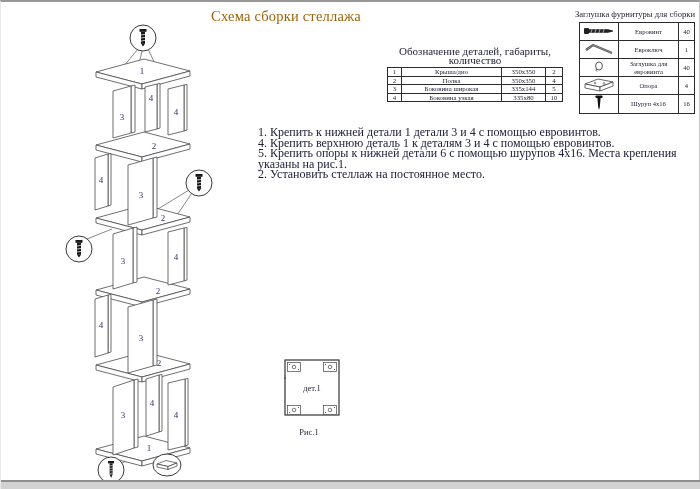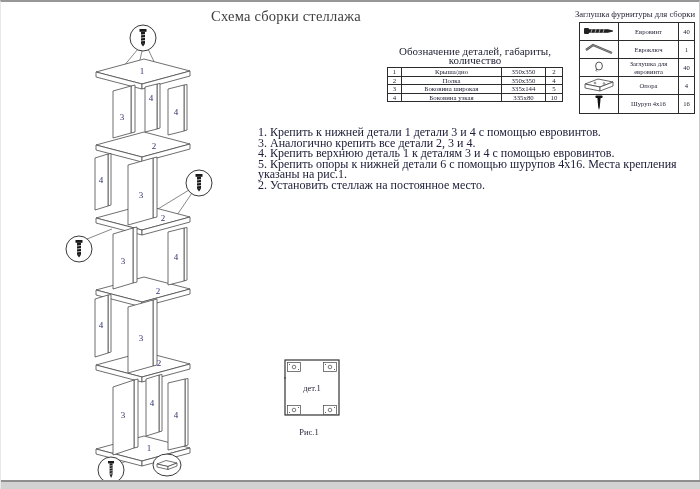--- a/index.html
+++ b/index.html
@@ -1,21 +1,21 @@
 <!DOCTYPE html>
 <html><head>
 <meta charset="utf-8">
 <style>
   html,body{margin:0;padding:0;}
   body{width:700px;height:489px;background:#fff;font-family:"Liberation Serif",serif;position:relative;overflow:hidden;}
   .page{position:absolute;left:0;top:0;width:700px;height:489px;background:#fff;
         border-top:2px solid #979797;border-left:1px solid #e8e8e8;border-right:1px solid #c9c9c9;box-sizing:border-box;}
   .page-bottom{position:absolute;left:0;bottom:0;width:700px;height:7px;background:#d2d2d2;border-top:2px solid #8e8e8e;}
   .doc-title{position:absolute;left:190px;top:6px;width:190px;text-align:center;
-             font-size:14.5px;color:#404040;letter-spacing:.2px;}
+             font-size:14.5px;color:#a16207;letter-spacing:.2px;}
   
   .parts{position:absolute;left:383px;top:7px;width:182px;color:#1f1f33;}
   .parts .tbl-title{font-size:11px;text-align:center;line-height:9px;margin-top:38px;}
   table{border-collapse:collapse;}
   .parts table{margin:2px auto 0 auto;}
   .parts td{border:1px solid #2b2b2b;font-size:6.8px;line-height:7.6px;padding:0 1px;text-align:center;color:#1f1f33;}
   .parts .c-num{width:11px;}
   .parts .c-name{width:97px;}
   .parts .c-size{width:41px;}
   .parts .c-qty{width:14px;}
@@ -332,20 +332,19 @@
           </td>
           <td class="c-name">Шуруп 4x16</td>
           <td class="c-qty">16</td>
         </tr>
       </tbody>
     </table>
   </div>
 
   <div class="instructions">
     <div>1. Крепить к нижней детали 1 детали 3 и 4 с помощью евровинтов.</div>
-    <div>3. Аналогично крепить все детали 2, 3 и 4.</div>
     <div>4. Крепить верхнюю деталь 1 к деталям 3 и 4 с помощью евровинтов.</div>
     <div>5. Крепить опоры к нижней детали 6 с помощью шурупов 4x16. Места крепления указаны на рис.1.</div>
     <div>2. Установить стеллаж на постоянное место.</div>
   </div>
 
   <div class="page-bottom"></div>
 </div>
 
 </body></html>

